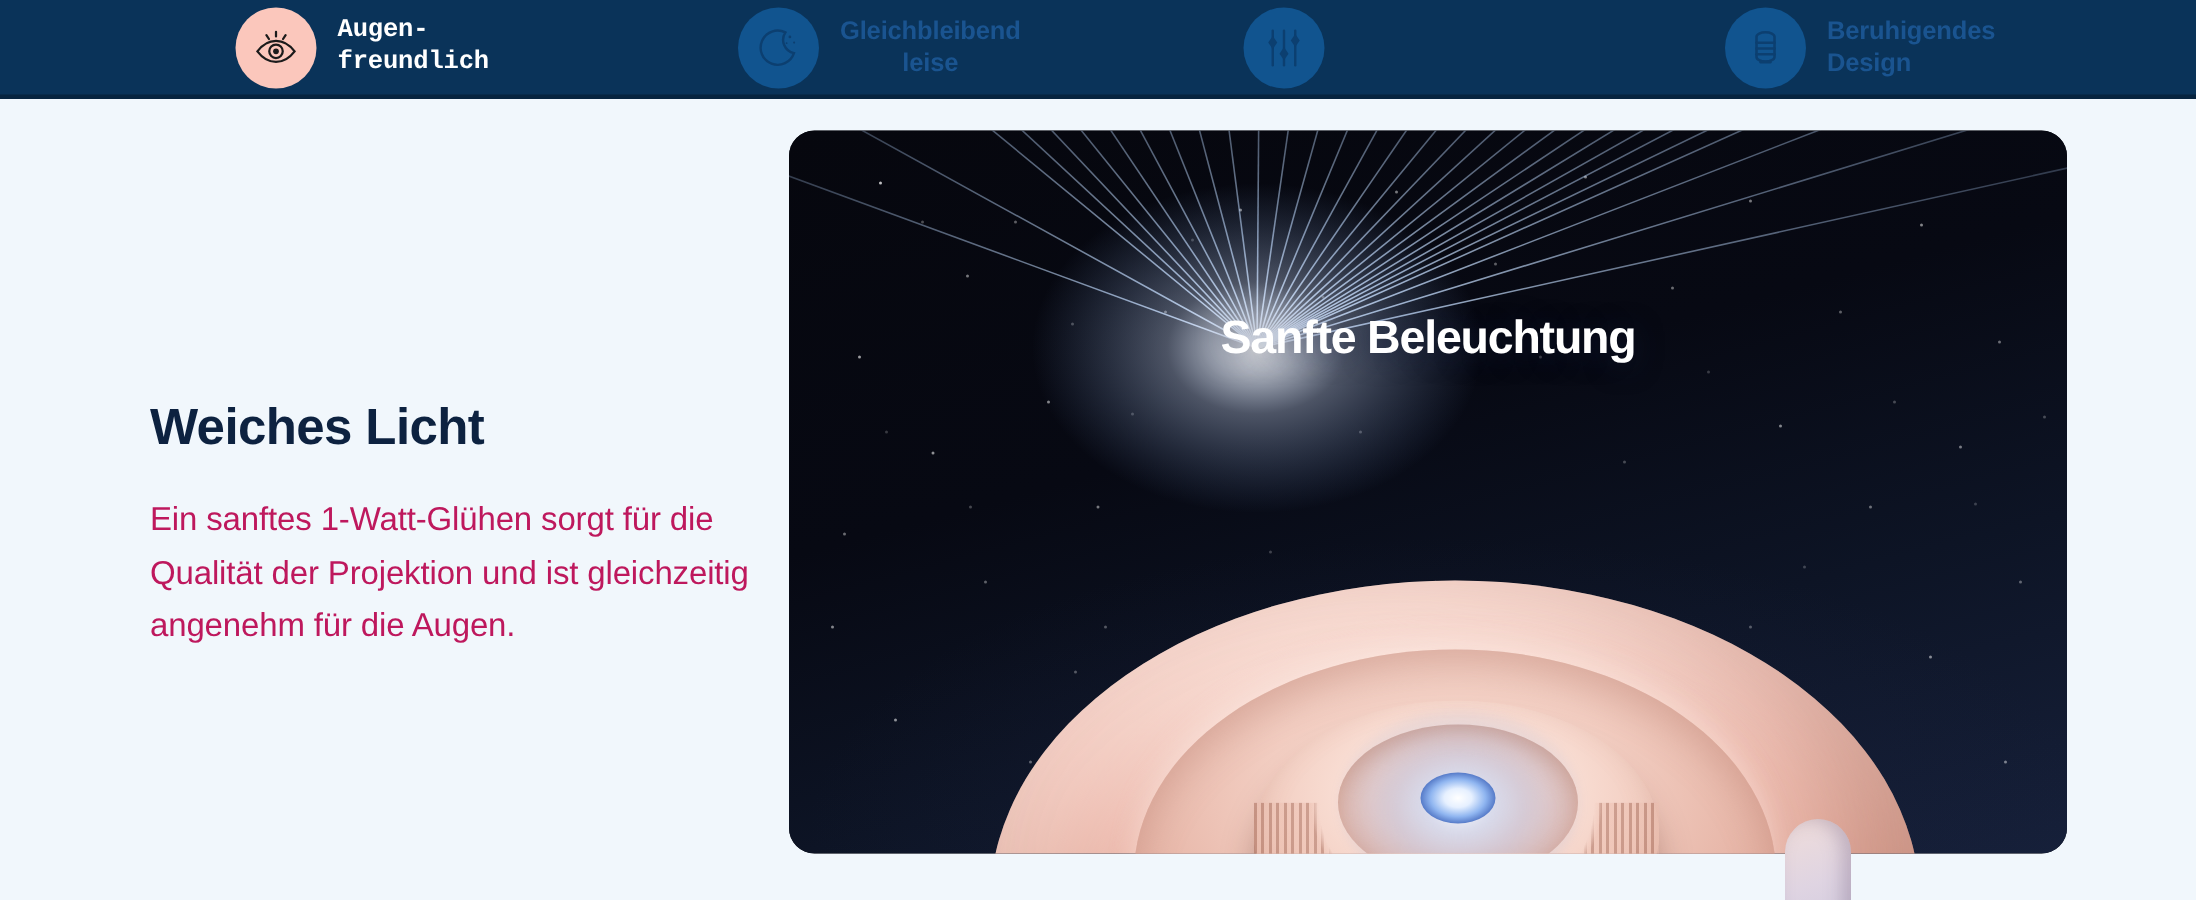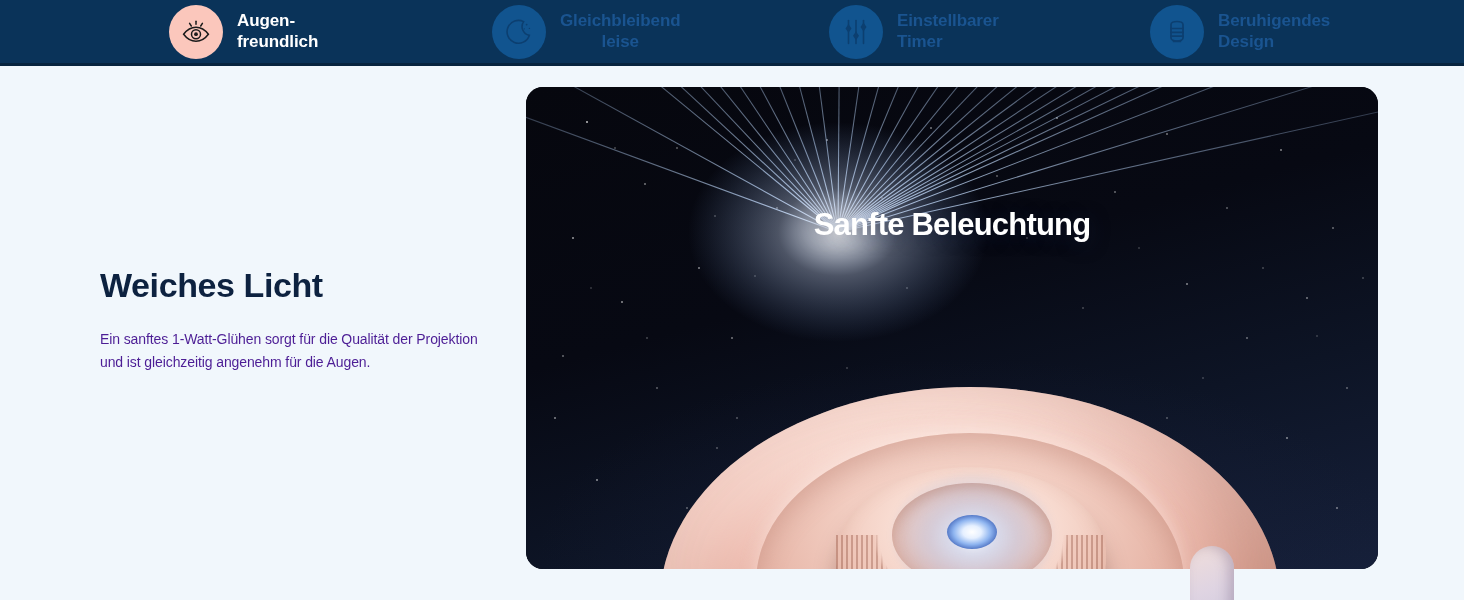--- a/index.html
+++ b/index.html
@@ -31,21 +31,21 @@
     position: absolute;
     top: 0;
     height: 63px;
     display: flex;
     align-items: center;
     gap: 14px;
     cursor: pointer;
     user-select: none;
   }
 
-  .nav-item.item-0 { left: 169px; }
+  .nav-item.item-0 { left: 157px; font-family: Liberation Mono, monospace; }
   .nav-item.item-1 { left: 492px; text-align: center; }
   .nav-item.item-2 { left: 829px; }
   .nav-item.item-3 { left: 1150px; }
 
   .nav-icon {
     width: 54px;
     height: 54px;
     border-radius: 50%;
     flex: 0 0 54px;
     display: flex;
@@ -87,23 +87,23 @@
   .copy-title {
     font-size: 34px;
     font-weight: bold;
     color: #0d2240;
     letter-spacing: -0.4px;
     line-height: 1.15;
     margin-bottom: 23px;
   }
 
   .copy-body {
-    font-size: 14px;
+    font-size: 22px;
     line-height: 1.62;
-    color: #4c1d95;
+    color: #be185d;
     letter-spacing: -0.1px;
   }
 
   
   .hero {
     position: absolute;
     left: 526px;
     top: 21px;
     width: 852px;
     height: 482px;
@@ -333,22 +333,20 @@
           <path d="M17 5.5 V28.5"></path>
           <path d="M24.5 5.5 V28.5"></path>
         </g>
         <g fill="#0c3f70">
           <path d="M9.5 9 l3 4.4 -3 4.4 -3 -4.4 Z"></path>
           <path d="M17 16.4 l3 4.4 -3 4.4 -3 -4.4 Z"></path>
           <path d="M24.5 7.6 l3 4.4 -3 4.4 -3 -4.4 Z"></path>
         </g>
       </svg>
     </span>
-    <span class="nav-label">Einstellbarer
-Timer</span>
   </div>
 
   <div class="nav-item inactive item-3">
     <span class="nav-icon">
       <svg width="34" height="34" viewBox="0 0 34 34" aria-hidden="true">
         <g fill="none" stroke="#0c3f70" stroke-width="1.7" stroke-linecap="round">
           <path d="M11 9.5 a6 3 0 0 1 12 0 v13.5 a6 3 0 0 1 -12 0 Z"></path>
           <path d="M11 13.5 h12"></path>
           <path d="M11 17.3 h12"></path>
           <path d="M11 21.1 h12"></path>

